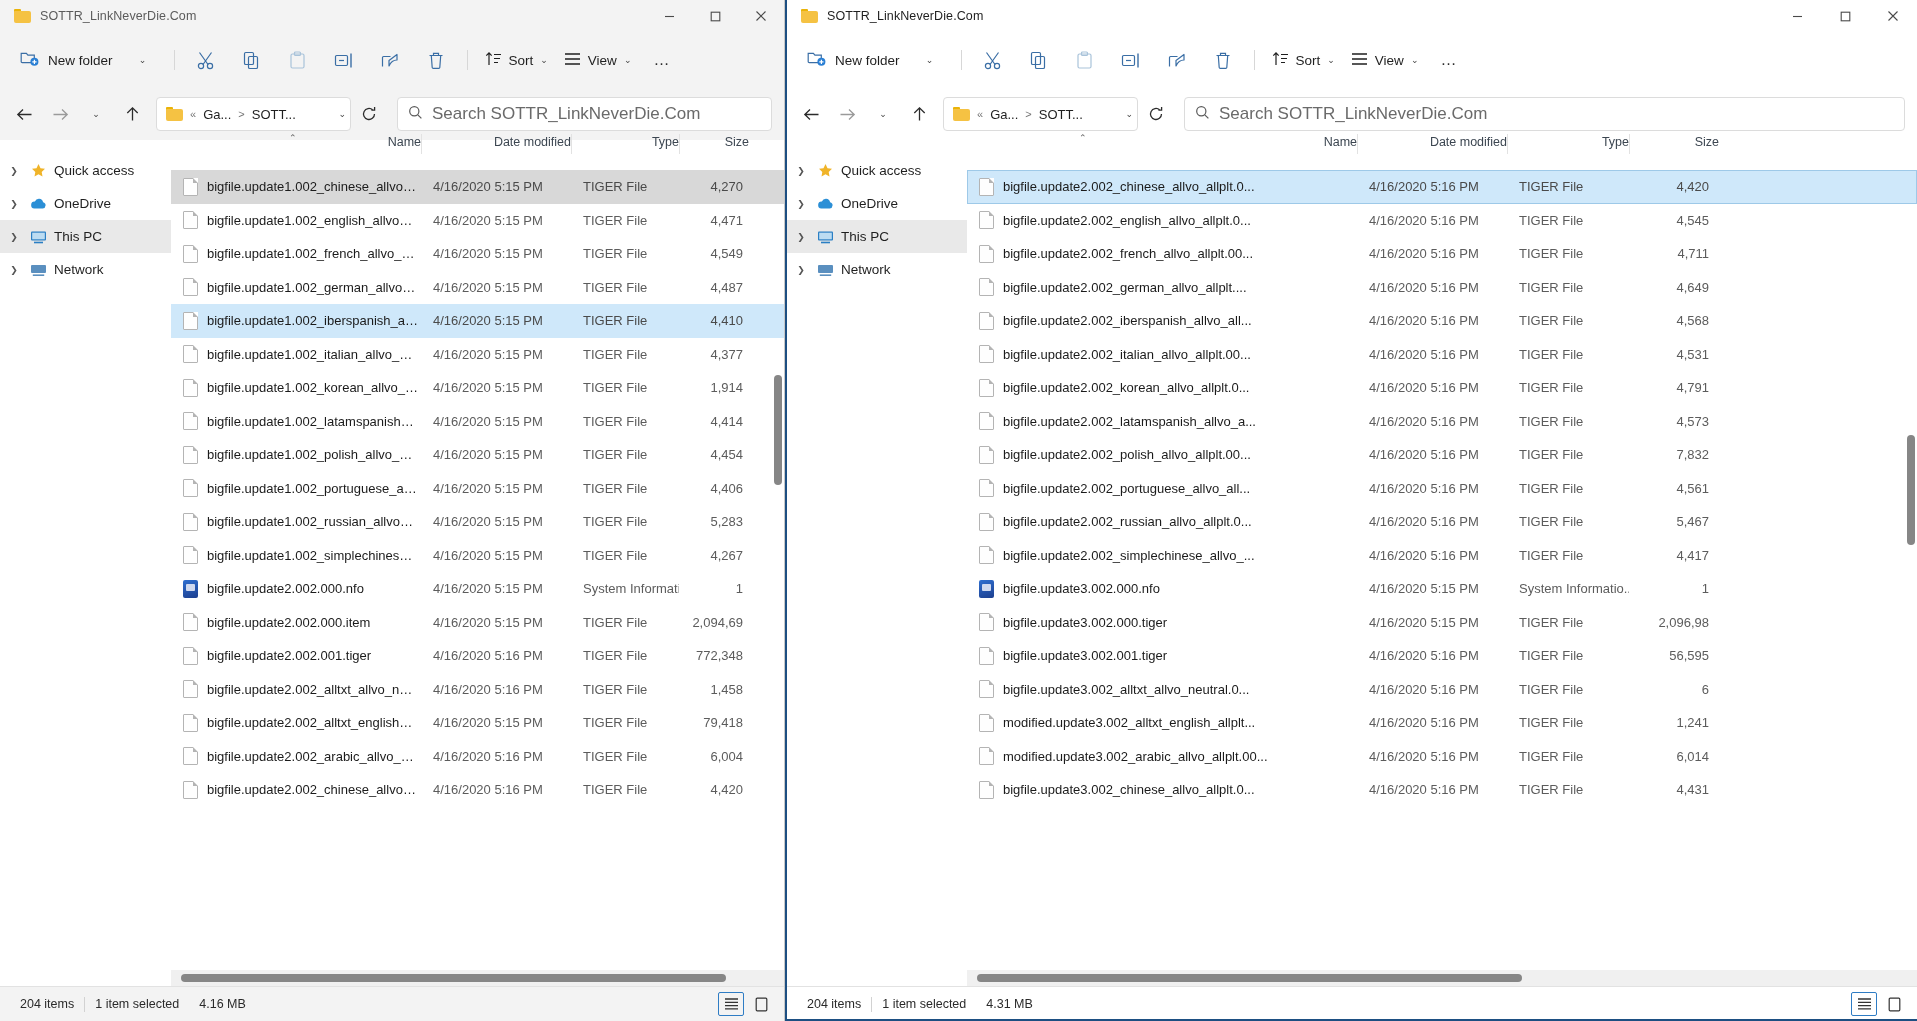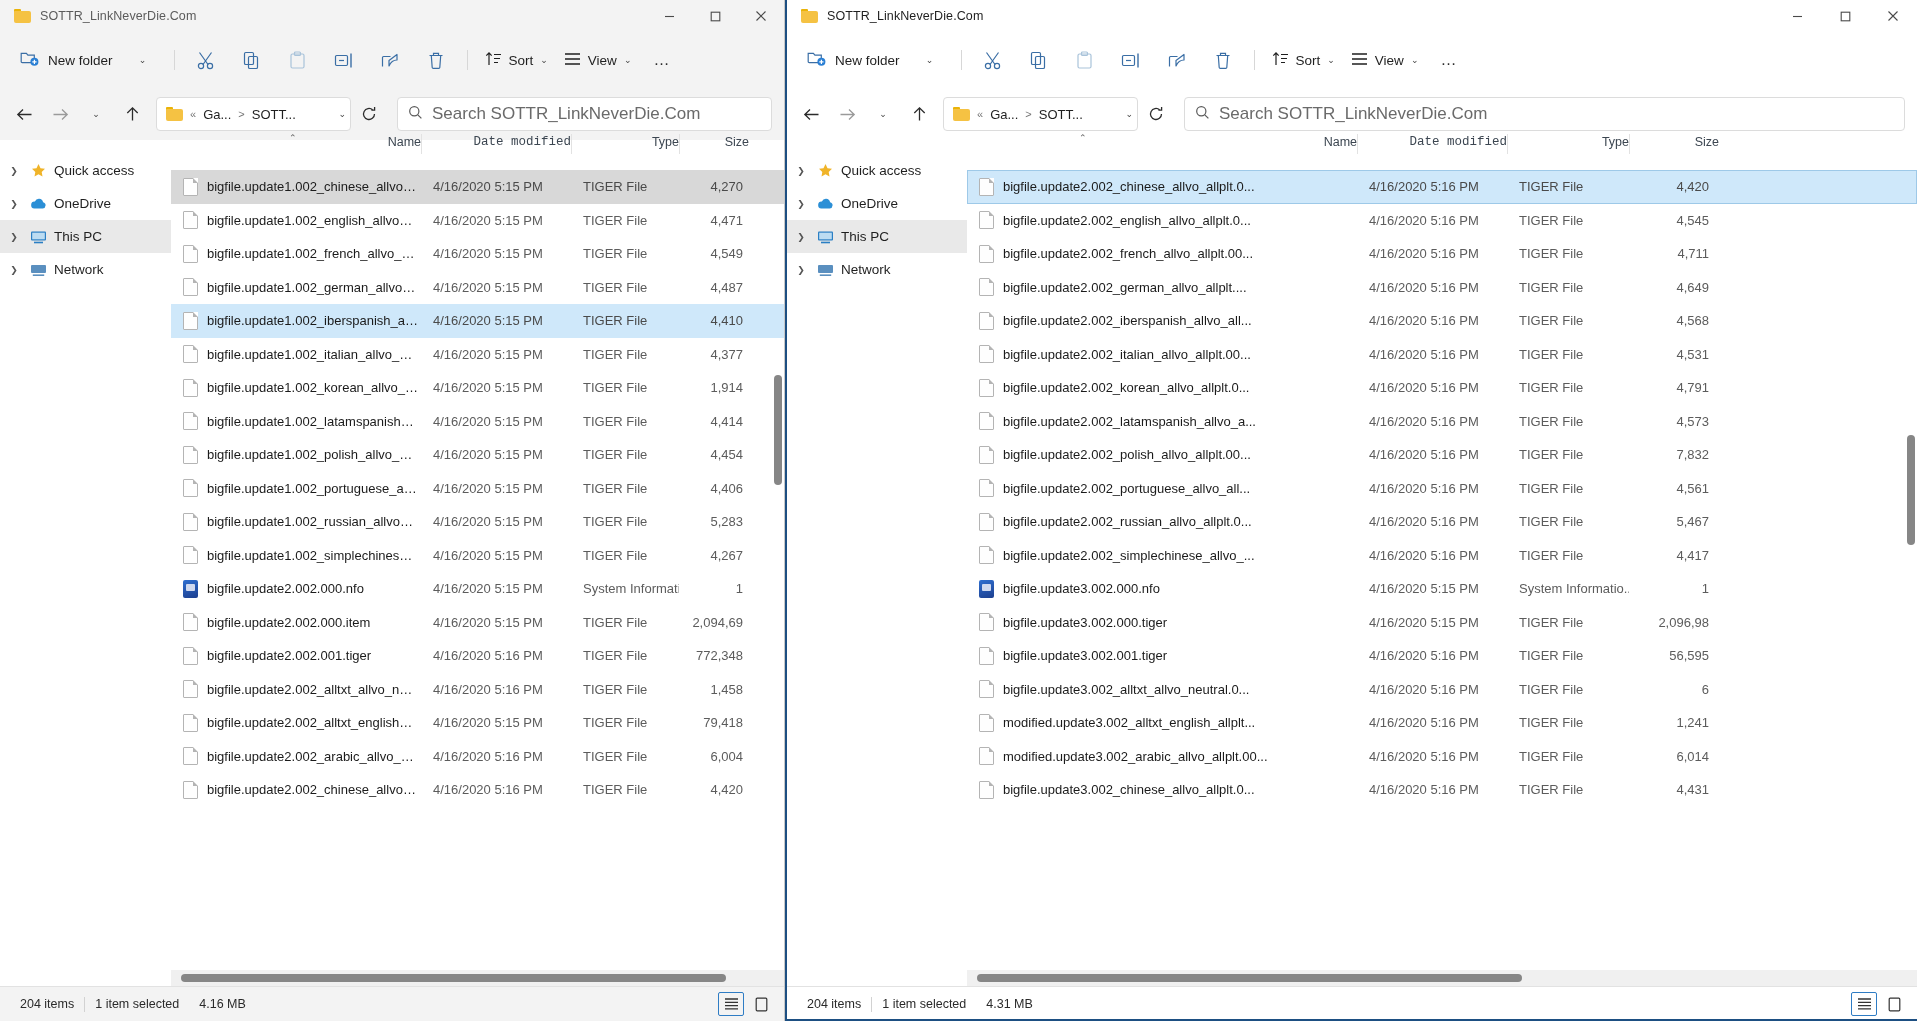--- a/index.html
+++ b/index.html
@@ -82,21 +82,21 @@
   .sb-ico{ width:18px; height:16px; display:flex; align-items:center; justify-content:center; }
 
   
   .filelist{ flex:1; min-width:0; display:flex; flex-direction:column; position:relative; }
   .cols{ height:30px; display:flex; align-items:flex-end; padding-bottom:21px;
          font-size:12.5px; color:#3c4651; position:relative; flex:none;text-align:right; }
   .cols .c{ position:relative; }
   .cols .c + .c::before{ content:""; position:absolute; left:0; top:-1px; width:1px;
       height:20px; background:#e2e2e2; }
   .c-name{ width:250px; padding-left:18px; }
-  .c-date{ width:150px; padding-left:12px;font-family:Liberation Mono, monospace; }
+  .c-date{ width:150px; padding-left:12px; }
   .c-type{ width:108px; padding-left:12px; }
   .c-size{ width:70px; padding-left:12px;margin-top:32px; }
   .win.right .c-name{ width:390px; }
   .win.right .c-date{ width:150px; }
   .win.right .c-type{ width:122px; }
   .win.right .c-size{ width:90px; }
   .sortcaret{ position:absolute; left:118px; top:-2px; font-size:9px; color:#5b5b5b; }
   .win.right .sortcaret{ left:112px; }
 
   .rows{ flex:1; overflow:hidden; position:relative; }

